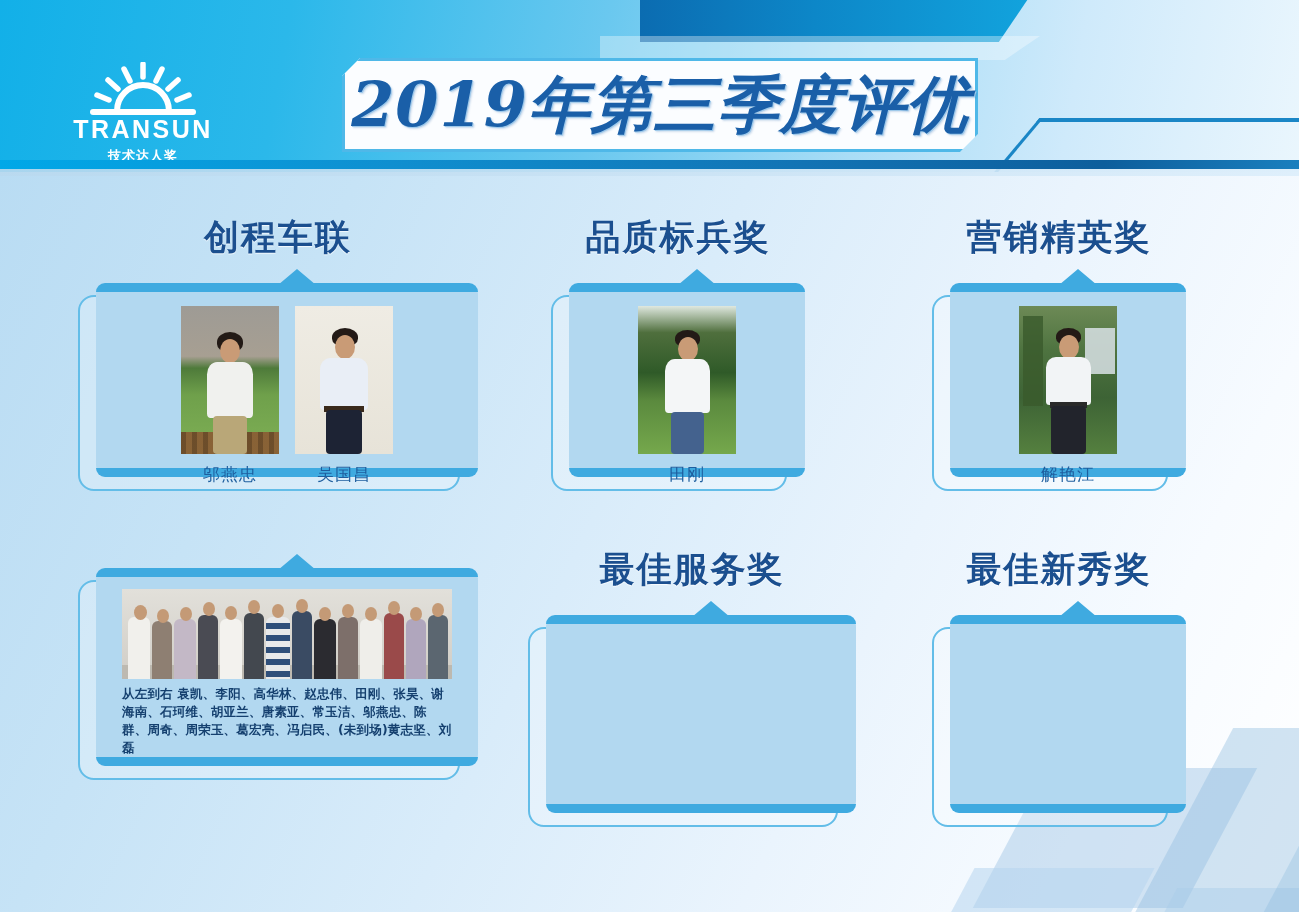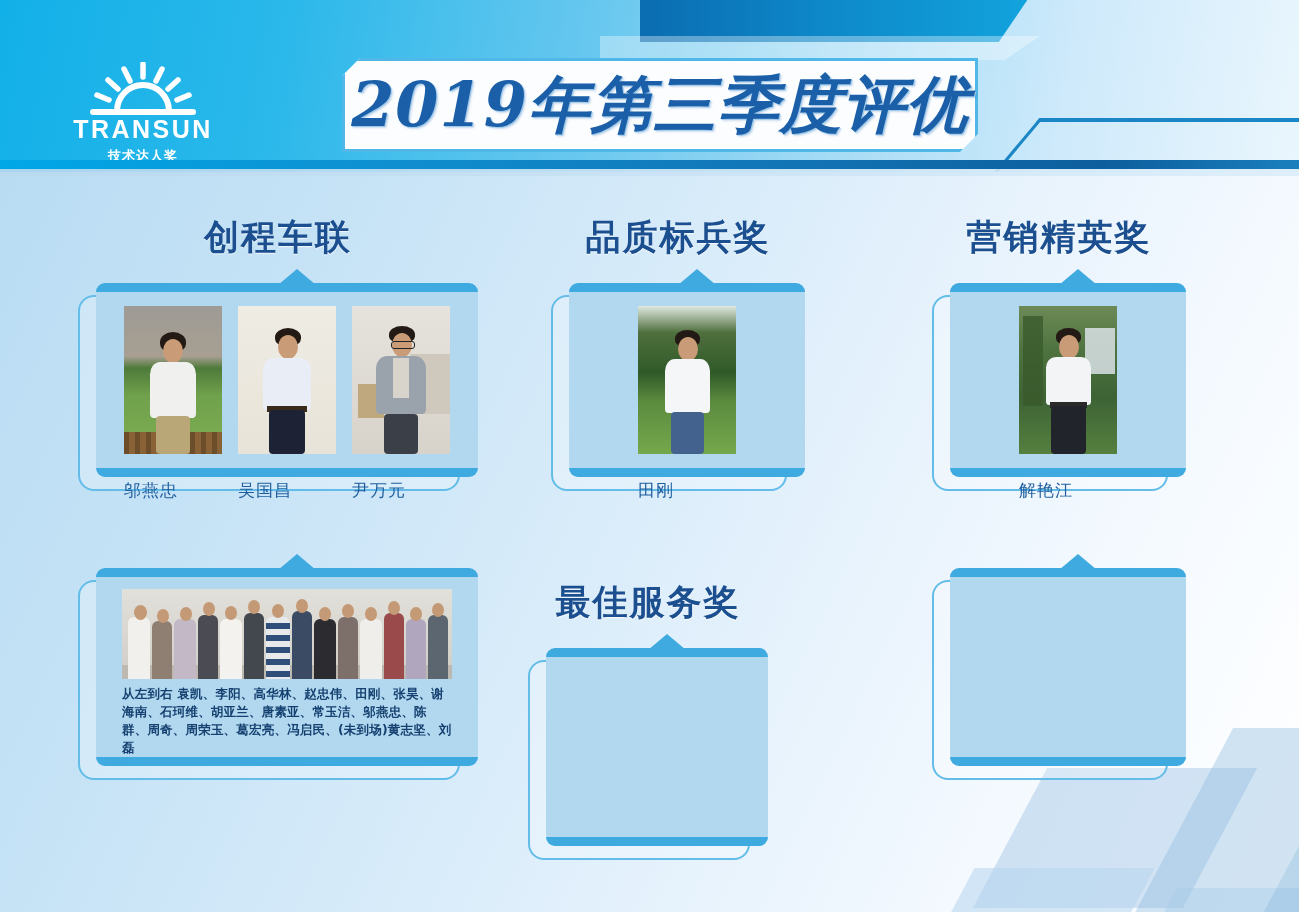--- a/index.html
+++ b/index.html
@@ -115,21 +115,21 @@
     background:#3faae0;border-radius:0 0 9px 9px;
   }
   .card-tab{
     position:absolute;top:-14px;left:50%;margin-left:-9px;
     width:0;height:0;border-left:19px solid transparent;border-right:19px solid transparent;
     border-bottom:16px solid #3faae0;
   }
   .card-inner{position:absolute;left:18px;top:9px;right:0;bottom:23px;
     display:flex;align-items:flex-start;justify-content:center;gap:16px;padding-top:14px;}
 
-  .person{display:flex;flex-direction:column;gap:16px;}
+  .person{display:flex;flex-direction:column;align-items:center;}
   .photo{background:#e8eef2;border:0;display:block;}
   .pname{
     font-family:"DejaVu Sans","Liberation Sans",sans-serif;
     font-size:17px;color:#1e5e9e;margin-top:9px;letter-spacing:1px;font-weight:500;
   }
 
   .team-caption{
     font-family:"DejaVu Sans","Liberation Sans",sans-serif;
     font-size:12.5px;line-height:1.45;color:#15406f;font-weight:bold;
     width:330px;margin-top:6px;letter-spacing:.2px;
@@ -214,34 +214,20 @@
           <div class="person">
             <div class="photo ph" style="width:98px;height:148px;">
               <div class="sky" style="background:linear-gradient(#efece4,#e7e3d8)"></div>
               <div class="hair" style="left:37px;top:22px;width:26px;height:18px;"></div>
               <div class="head" style="left:40px;top:29px;width:20px;height:24px;"></div>
               <div class="torso" style="left:25px;top:52px;width:48px;height:52px;background:#e9eef6;"></div>
               <div style="position:absolute;left:29px;top:100px;width:40px;height:6px;background:#3a2a1c"></div>
               <div class="legs" style="left:31px;top:104px;width:36px;height:44px;background:#1d2334;"></div>
             </div>
             <div class="pname">吴国昌</div>
-          </div>
-          <div class="person">
-            <div class="photo ph" style="width:98px;height:148px;">
-              <div class="sky" style="background:linear-gradient(#e6e3dd,#d7d3cb)"></div>
-              <div style="position:absolute;left:58px;top:48px;width:40px;height:60px;background:#cfc9bd"></div>
-              <div style="position:absolute;left:6px;top:78px;width:26px;height:34px;background:#c0a87e"></div>
-              <div class="hair" style="left:37px;top:20px;width:26px;height:17px;"></div>
-              <div class="head" style="left:40px;top:27px;width:20px;height:24px;"></div>
-              <div style="position:absolute;left:39px;top:35px;width:22px;height:6px;border:1.6px solid #222;border-radius:3px"></div>
-              <div class="torso" style="left:24px;top:50px;width:50px;height:58px;background:#9aa3ac;"></div>
-              <div style="position:absolute;left:41px;top:52px;width:16px;height:40px;background:#d8d4cb"></div>
-              <div class="legs" style="left:32px;top:108px;width:34px;height:40px;background:#3b4048;"></div>
-            </div>
-            <div class="pname">尹万元</div>
           </div>
         </div>
       </div>
     </div>
 
     <div class="cell" style="left:551px;top:26px;width:254px;">
       <div class="award-title">品质标兵奖</div>
       <div class="card" style="margin-top:22px;height:208px;">
         <div class="card-outline"></div>
         <div class="card-panel"></div>
@@ -330,35 +316,36 @@
             <div style="position:absolute;left:243px;top:18px;width:12px;height:14px;border-radius:50%;background:#c49a76"></div>
             <div style="position:absolute;left:266px;top:12px;width:12px;height:14px;border-radius:50%;background:#c49a76"></div>
             <div style="position:absolute;left:288px;top:18px;width:12px;height:14px;border-radius:50%;background:#c49a76"></div>
             <div style="position:absolute;left:310px;top:14px;width:12px;height:14px;border-radius:50%;background:#c49a76"></div>
           </div>
           <div class="team-caption">从左到右  袁凯、李阳、高华林、赵忠伟、田刚、张昊、谢海南、石珂维、胡亚兰、唐素亚、常玉洁、邬燕忠、陈群、周奇、周荣玉、葛宏亮、冯启民、(未到场)黄志坚、刘磊</div>
         </div>
       </div>
     </div>
 
-    <div class="cell" style="left:528px;top:358px;width:240px;margin-top:33px;">
+    <div class="cell" style="left:528px;top:358px;width:328px;">
       <div class="award-title">最佳服务奖</div>
       <div class="card" style="margin-top:22px;height:212px;">
         <div class="card-outline"></div>
         <div class="card-panel"></div>
         <div class="card-topbar">
           <div class="card-tab"></div>
         </div>
         <div class="card-botbar"></div>
         <div class="card-inner" style="padding-top:16px;">
         </div>
       </div>
     </div>
 
     <div class="cell" style="left:932px;top:358px;width:254px;">
+      <div class="award-title">最佳新秀奖</div>
       <div class="card" style="margin-top:22px;height:212px;">
         <div class="card-outline"></div>
         <div class="card-panel"></div>
         <div class="card-topbar">
           <div class="card-tab"></div>
         </div>
         <div class="card-botbar"></div>
       </div>
     </div>
 

